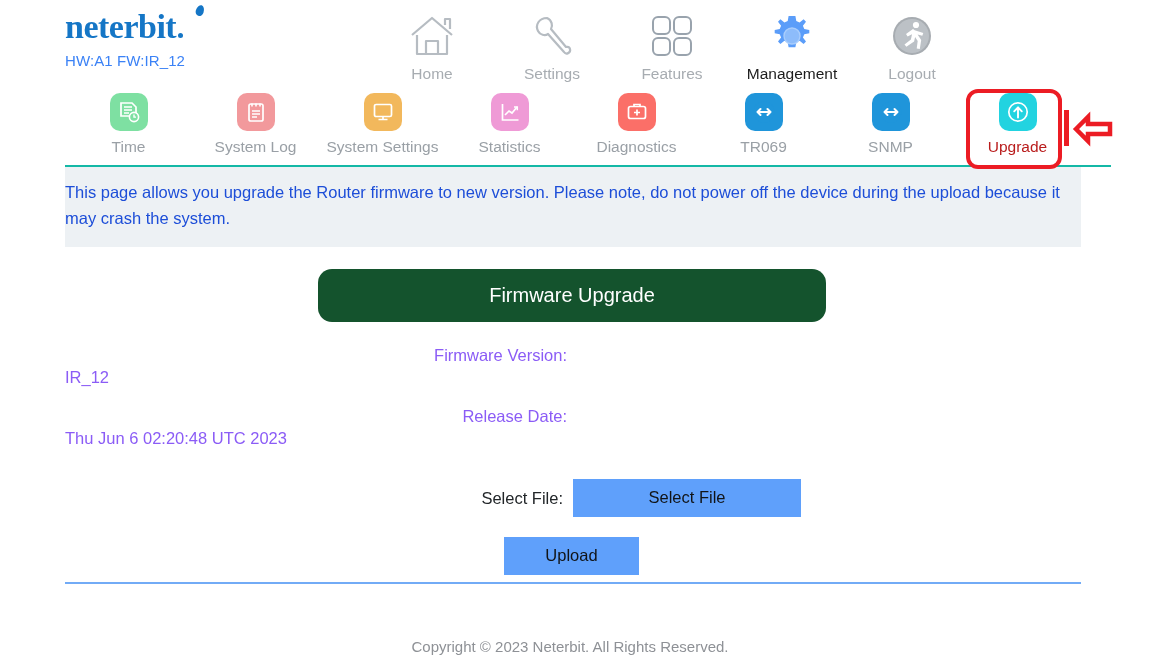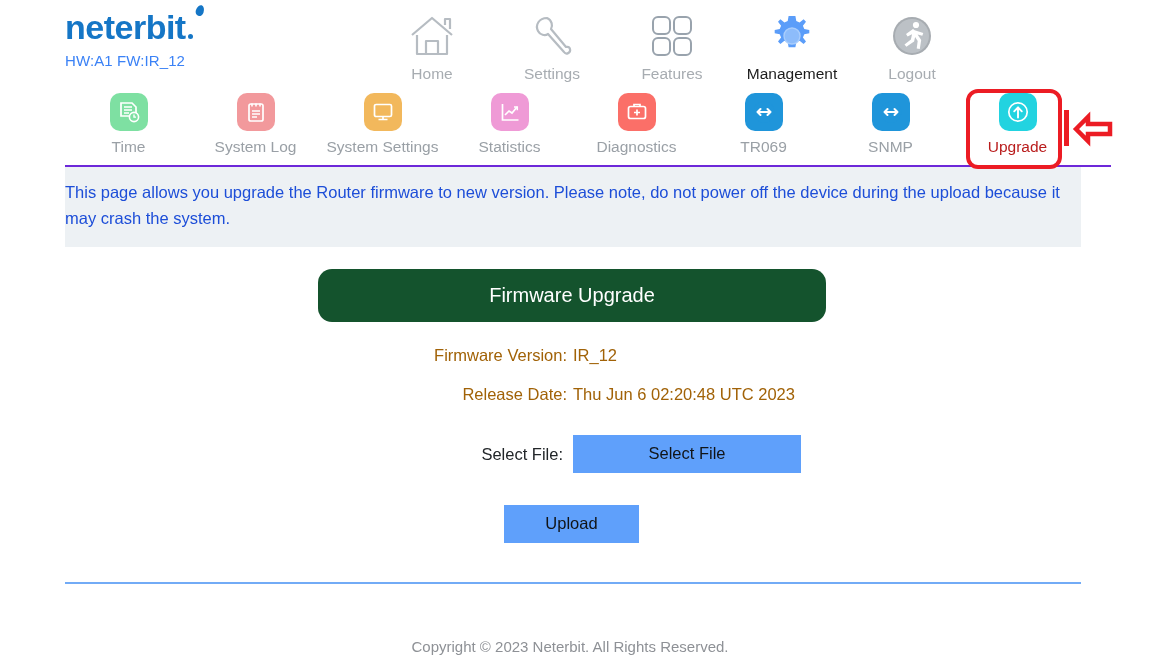--- a/index.html
+++ b/index.html
@@ -21,21 +21,21 @@
     height: 89px;
     background: #ffffff;
     padding-left: 65px;
   }
   .brand {
     position: absolute;
     left: 65px; top: 6px;
     width: 300px;
   }
   .logo-text {
-    font-family: Liberation Sans, sans-serif;
+    font-family: Liberation Serif, serif;
     font-size: 34px;
     font-weight: bold;
     color: #1576C6;
     letter-spacing: -0.5px;
     line-height: 42px;
     height: 44px;
     position: relative;
     display: inline-block;
   }
   .logo-dot {
@@ -90,21 +90,21 @@
   .topnav-item.active .topnav-label {
     color: #1c1c1c;
     font-weight: normal;
   }
 
   
   .subnav {
     position: relative;
     height: 78px;
     background: #ffffff;
-    border-bottom: 2px solid #6d28d9;
+    border-bottom: 2px solid #14b8a6;
     margin: 0 65px 0 65px;
     display: flex;
     align-items: flex-start;
     padding-top: 4px;
   }
   .subnav-item {
     width: 127px;
     text-align: center;
     cursor: pointer;
     position: relative;
@@ -166,22 +166,23 @@
     padding: 14px 0 15px 0;
     line-height: 24px;
     cursor: pointer;
     border-radius: 14px;
   }
 
   .info-row {
     display: flex;
     margin-top: 17px;
     font-size: 16.5px;
-    color: #a16207;
+    color: #8b5cf6;
     line-height: 22px;
+    flex-direction: column;
   }
   .info-row.first { margin-top: 22px; }
   .info-label {
     width: 508px;
     text-align: right;
     padding-right: 6px;
   }
   .info-value { text-align: left; }
 
   .file-row {
@@ -217,21 +218,20 @@
     width: 135px;
     background: #5fa0fb;
     color: #111417;
     font-size: 16.5px;
     text-align: center;
     padding: 8px 0 9px 0;
     border: none;
     cursor: pointer;
     font-family: "Liberation Sans", sans-serif;
     line-height: 21px;
-    margin-top: 12px;
   }
 
   
   .footer-divider {
     position: absolute;
     left: 65px; top: 582px;
     width: 1016px; height: 2px;
     background: #72abf6;
   }
   .footer-text {

